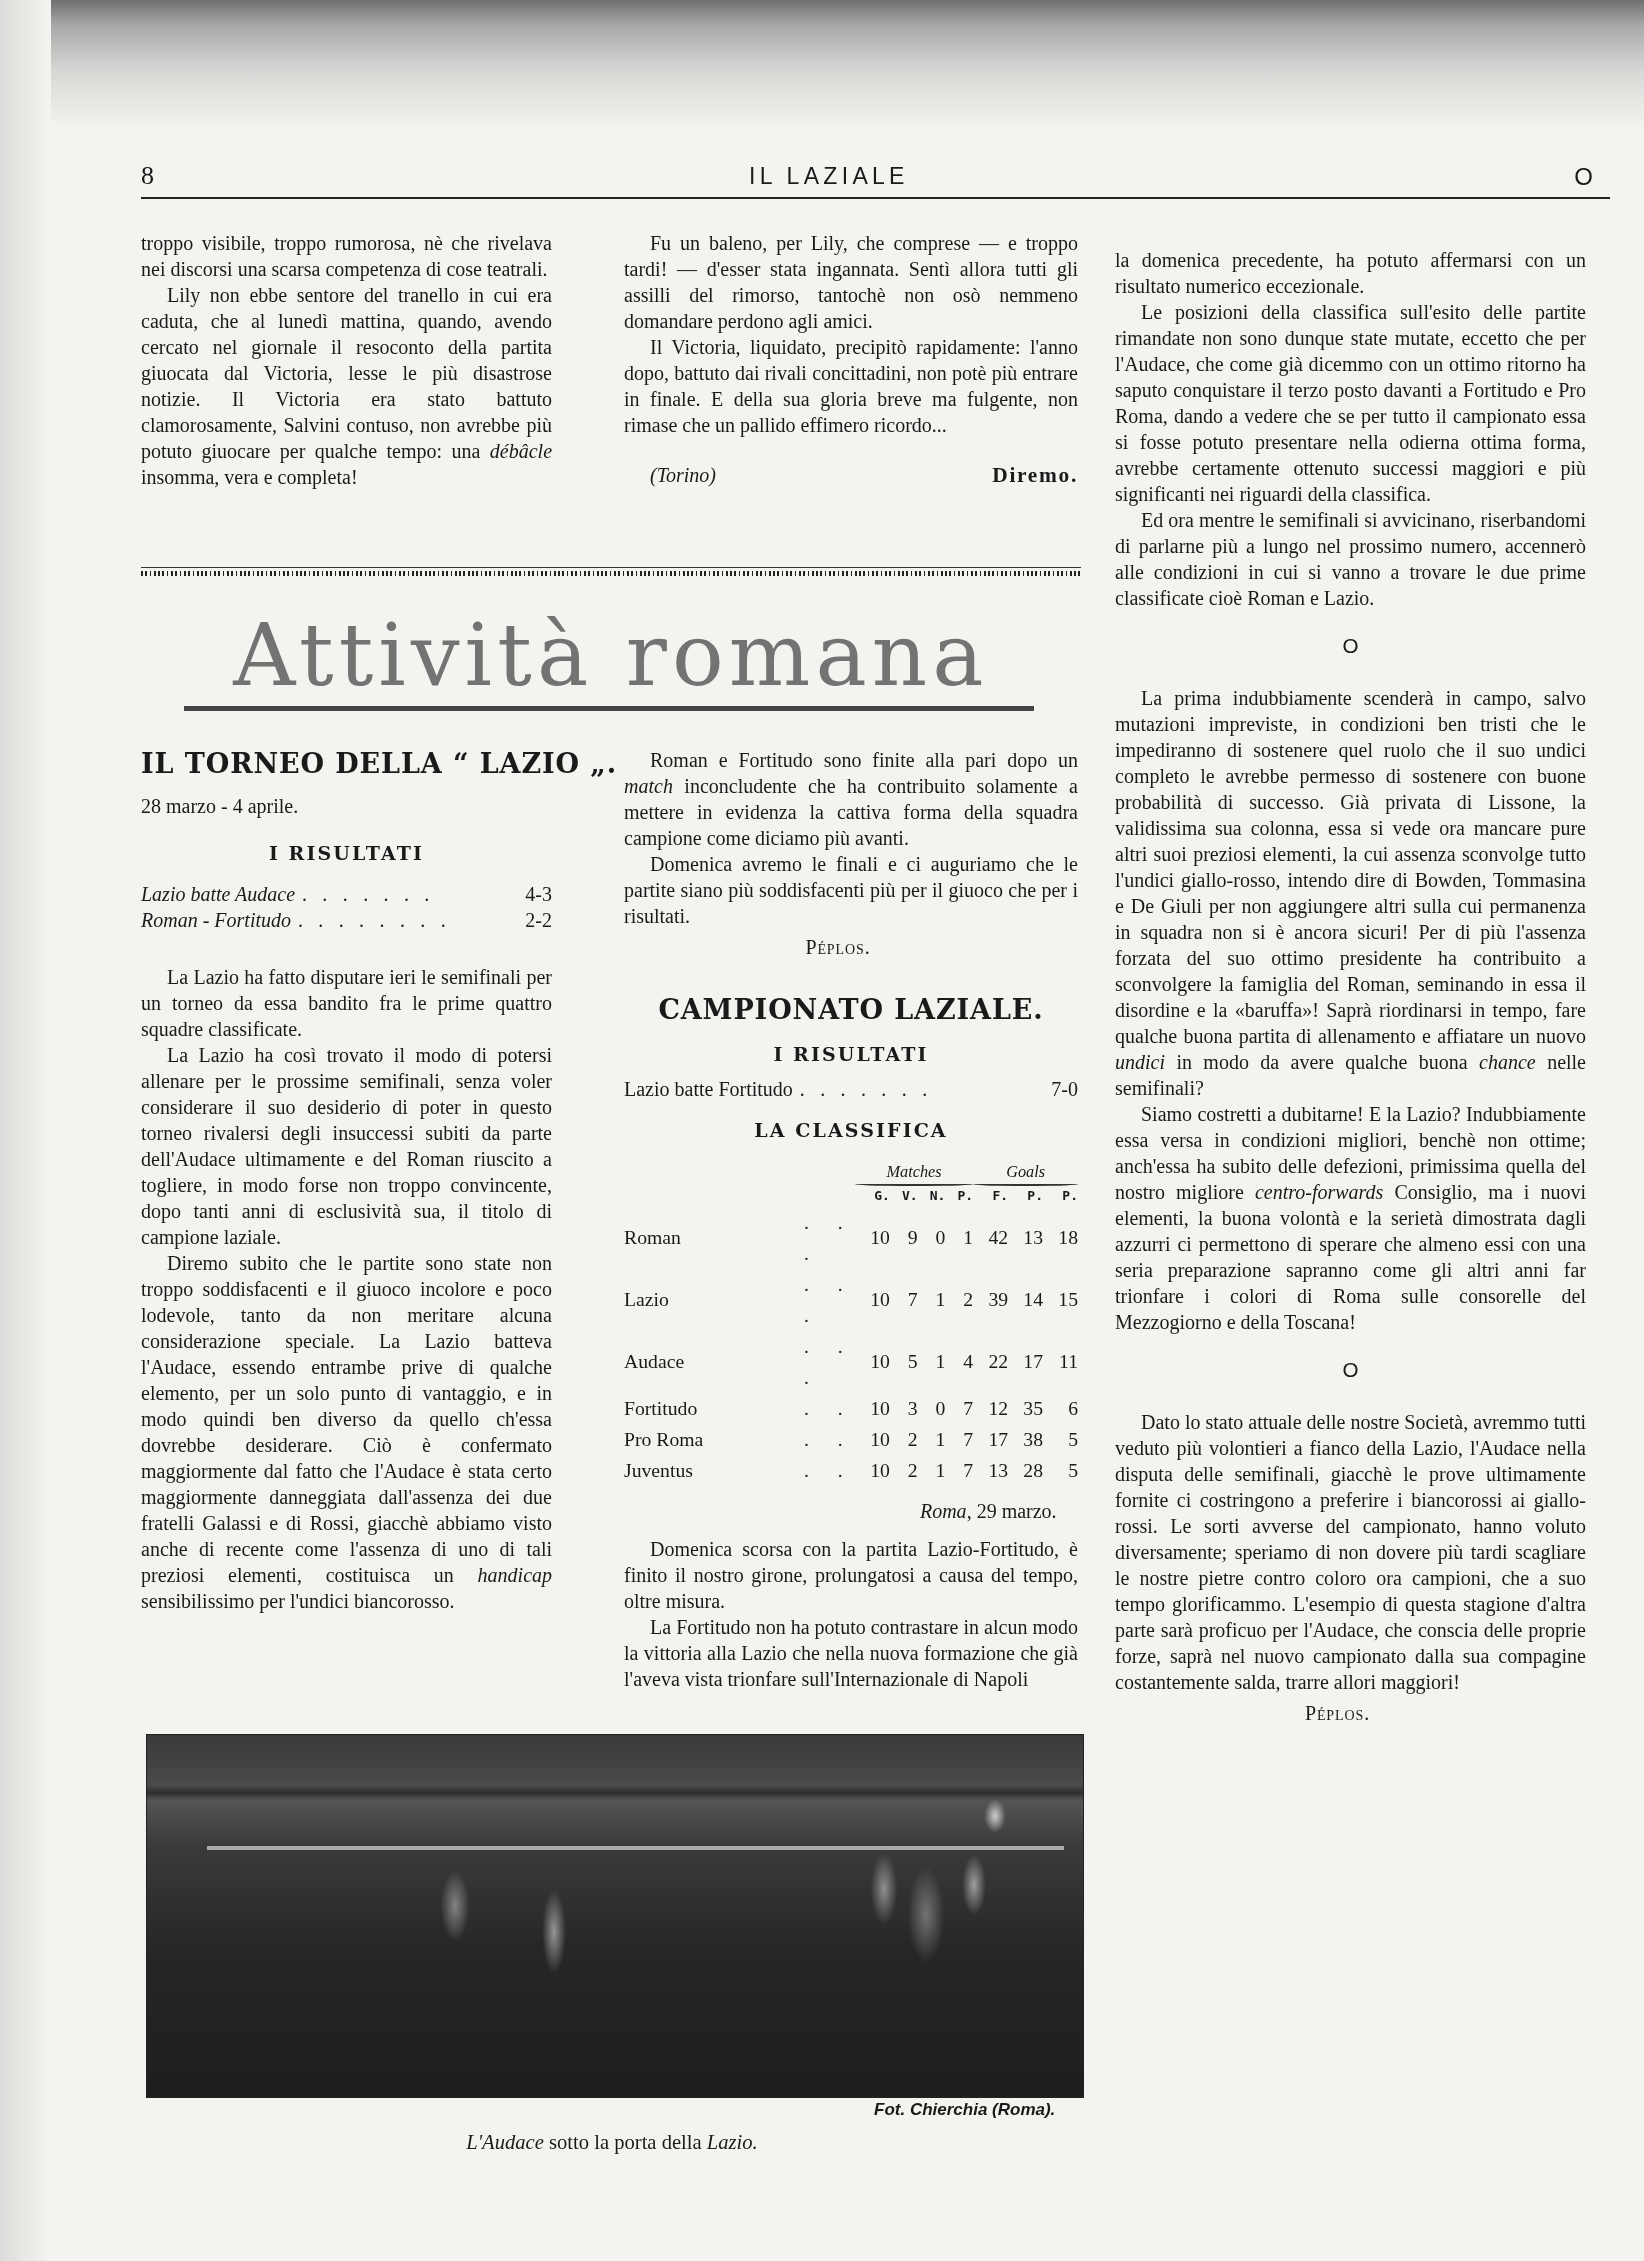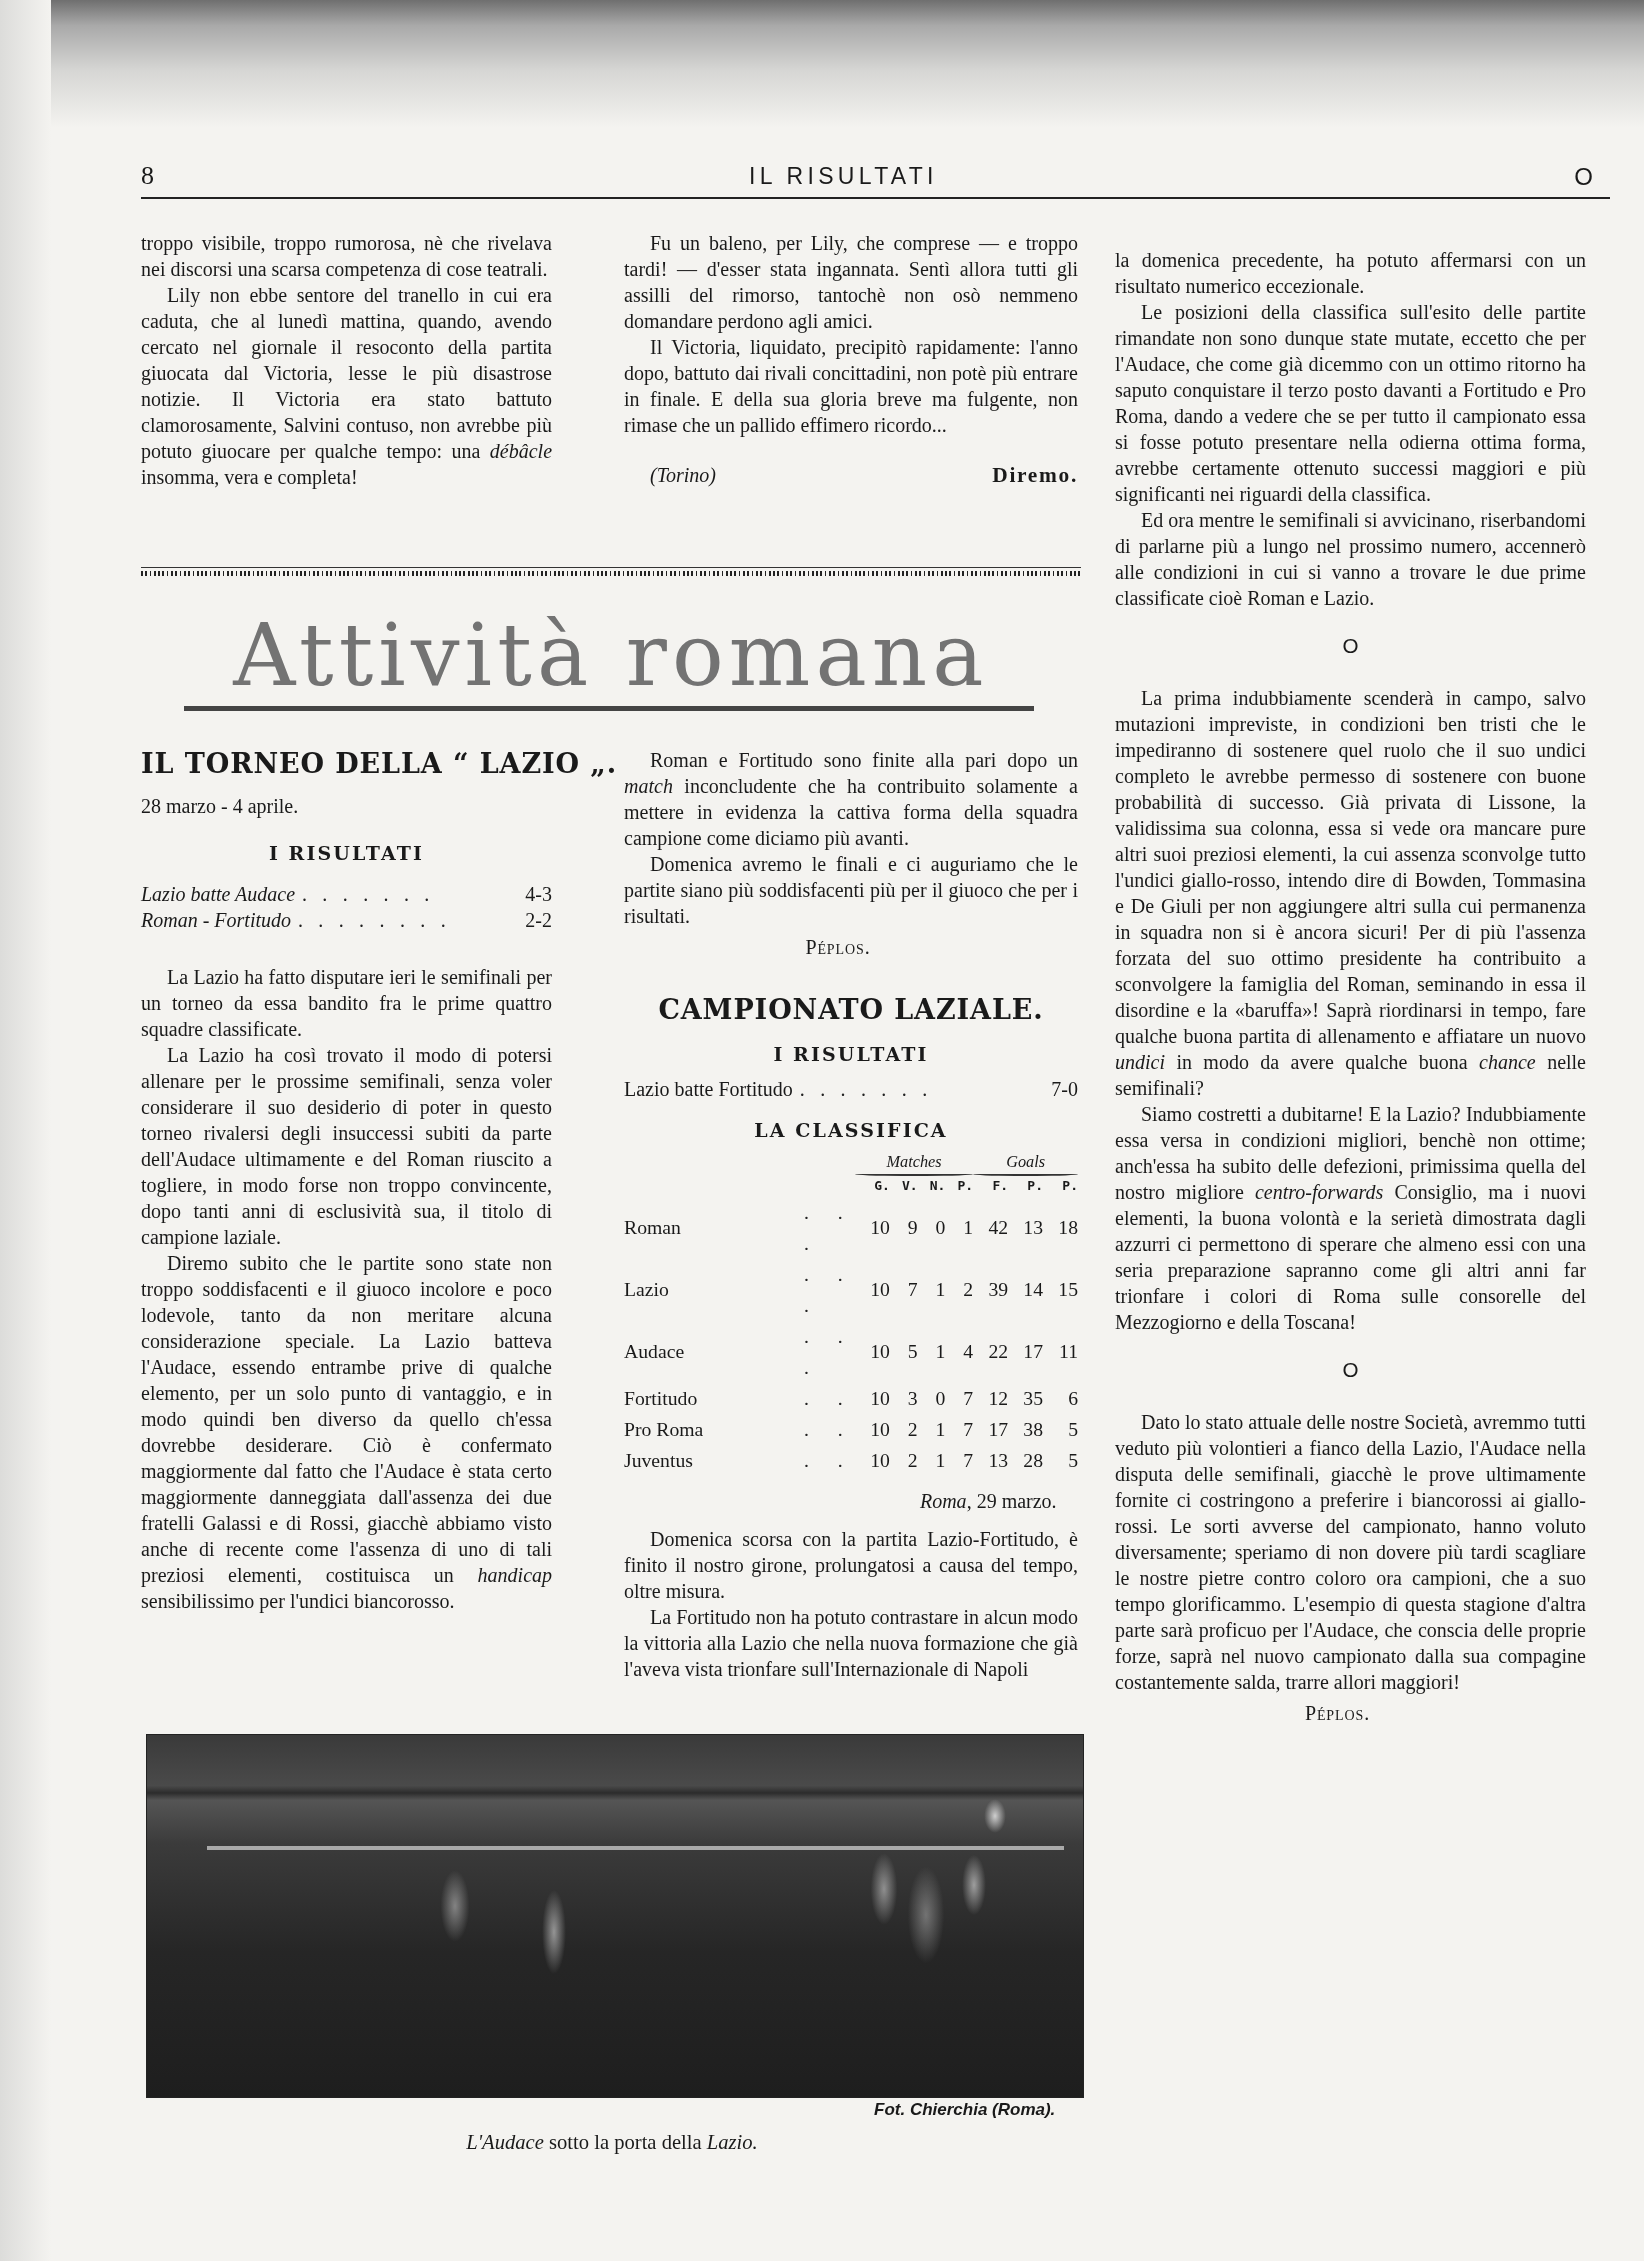--- a/index.html
+++ b/index.html
@@ -80,21 +80,21 @@
 </head>
 <body>
 
 <div class="scan-top"></div>
 <div class="scan-left"></div>
 
 <div class="page">
 
   <div class="running-head">
     <span class="page-num">8</span>
-    <span class="journal-title">IL RISULTATI</span>
+    <span class="journal-title">IL LAZIALE</span>
     <span class="ornament-circle">O</span>
   </div>
   <div class="head-rule"></div>
 
   <div class="col col-a-top">
     <p class="noindent">troppo visibile, troppo rumorosa, nè che rivelava nei discorsi una scarsa competenza di cose teatrali.</p>
     <p><span>Lily non ebbe sentore del tranello in cui era caduta, che al lunedì mattina, quando, avendo cercato nel giornale il resoconto della partita giuocata dal Victoria, lesse le più disastrose notizie. Il Victoria era stato battuto clamorosamente, Salvini contuso, non avrebbe più potuto giuocare per qualche tempo: una</span> <em>débâcle</em> <span>insomma, vera e completa!</span></p>
   </div>
 
   <div class="col col-b-top">
@@ -137,21 +137,21 @@
     <p class="sig-right">Péplos.</p>
 
     <div style="height:31px"></div>
     <div class="art-head">CAMPIONATO LAZIALE.</div>
     <p class="sub-head" style="margin-top:12px;margin-bottom:8.6px">I RISULTATI</p>
     <p class="result-line">
       <span class="teams">Lazio batte Fortitudo</span>
       <span class="leader">.......</span>
       <span class="score">7-0</span>
     </p>
-    <p class="sub-head" style="margin-top:15.4px;margin-bottom:9px">LA CLASSIFICA</p>
+    <p class="sub-head" style="margin-top:15.4px;margin-bottom:19px">LA CLASSIFICA</p>
 
     <table class="standings">
       <tbody>
           <tr class="grp">
         <th colspan="2"></th>
         <th colspan="4">Matches</th>
         <th colspan="3">Goals</th>
       </tr>
       <tr class="grp">
         <th colspan="2"></th>

